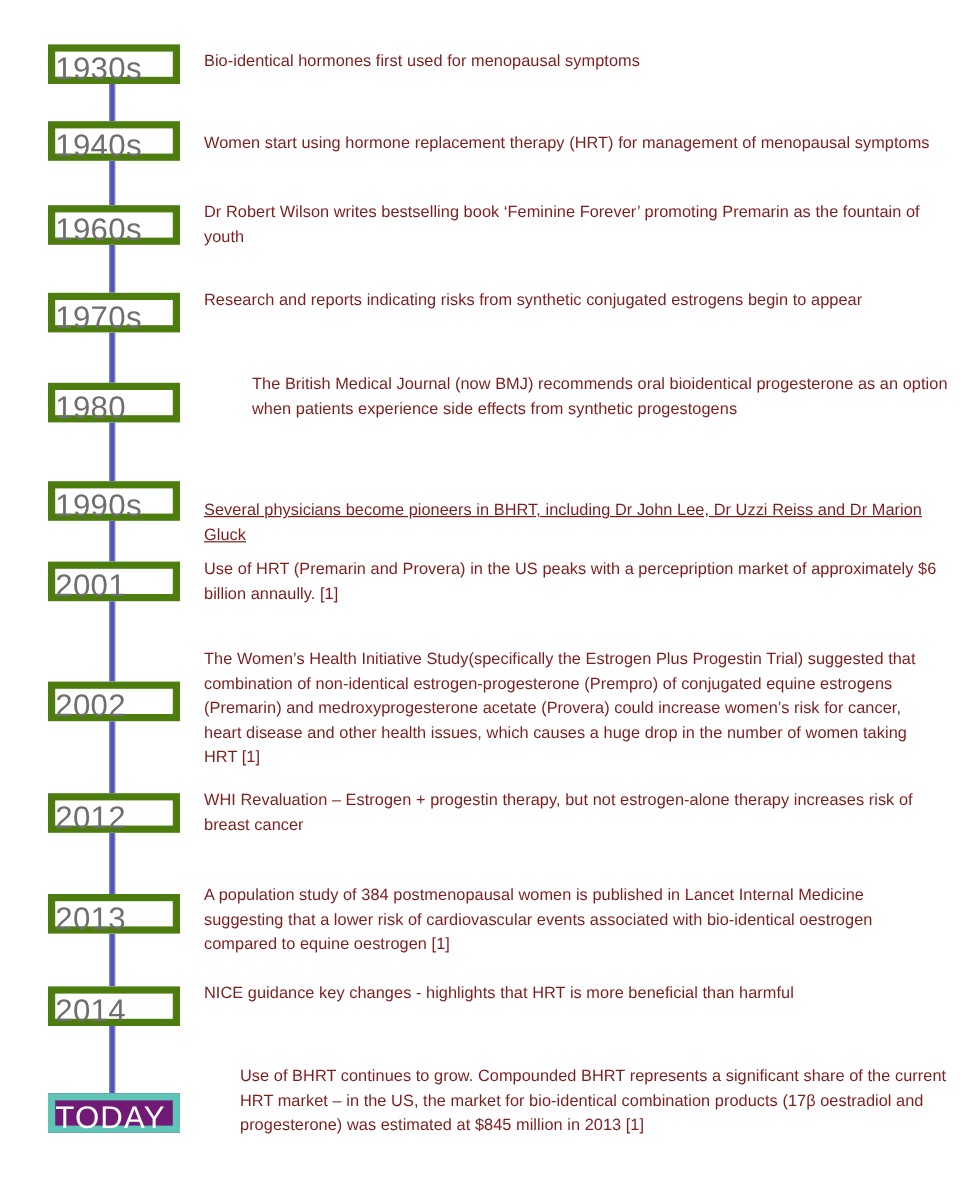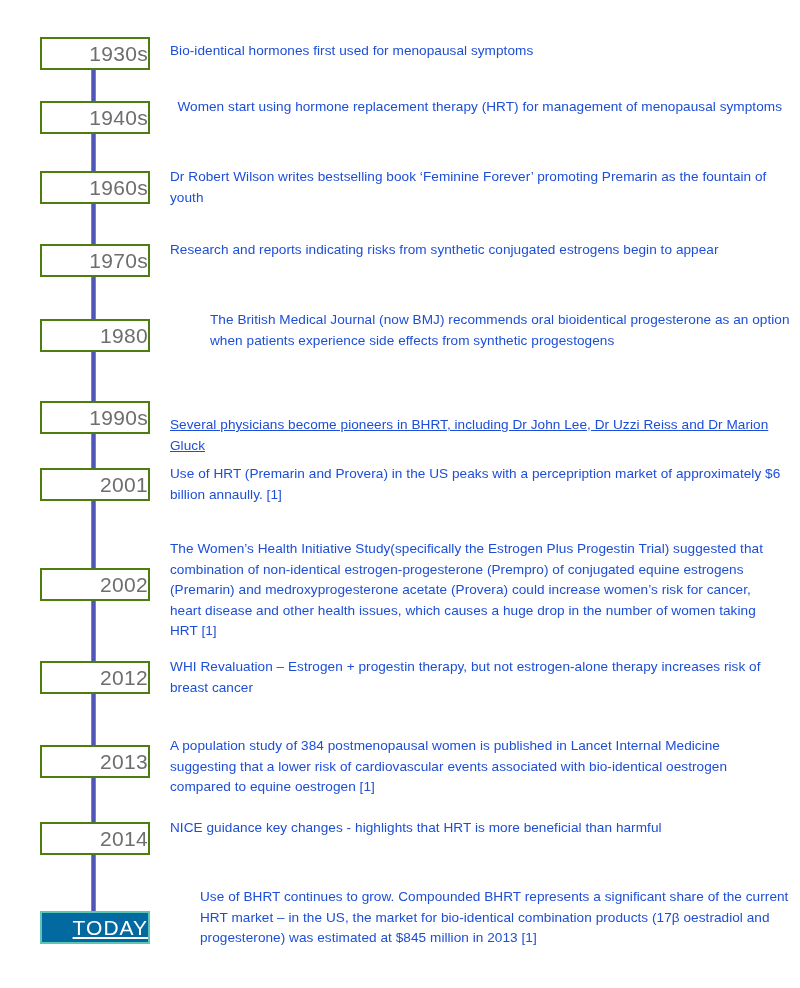--- a/index.html
+++ b/index.html
@@ -39,43 +39,42 @@
     width: 800px;
     z-index: 2;
   }
 
   .year-box {
     position: absolute;
     left: 40px;
     width: 110px;
     height: 33px;
     box-sizing: border-box;
-    border: 2px solid #4d7c0f;
+    border: 6px solid #4d7c0f;
     background: #ffffff;
     color: #6e6e6e;
-    font-size: 21px;
+    font-size: 26px;
     line-height: 29px;
-    text-align: right;
+    text-align: left;
     letter-spacing: 0.3px;
     z-index: 3;
   }
 
   .year-box.today {
-    background: #0369a1;
+    background: #701a75;
     border-color: #5ec5b6;
     color: #ffffff;
     letter-spacing: 1px;
-    text-decoration: underline;
   }
 
   .desc {
     position: absolute;
     left: 170px;
     width: 612px;
-    color: #1d4ed8;
+    color: #7f1d1d;
     font-size: 13.6px;
     line-height: 20.5px;
     letter-spacing: 0.05px;
   }
 </style>
 </head>
 <body>
 
 <div id="timeline">
     <div class="spine" style="top: 70px; height: 31px;"></div>
@@ -88,21 +87,21 @@
     <div class="spine" style="top: 601px; height: 60px;"></div>
     <div class="spine" style="top: 694px; height: 51px;"></div>
     <div class="spine" style="top: 778px; height: 44px;"></div>
     <div class="spine" style="top: 855px; height: 56px;"></div>
     <div class="row">
       <div class="year-box" style="top: 37px;">1930s</div>
       <div class="desc" style="top: 41px;">Bio-identical hormones first used for menopausal symptoms</div>
     </div>
     <div class="row">
       <div class="year-box" style="top: 101px;">1940s</div>
-      <div class="desc" style="top: 97px; text-align: right;">Women start using hormone replacement therapy (HRT) for management of menopausal symptoms</div>
+      <div class="desc" style="top: 109px;">Women start using hormone replacement therapy (HRT) for management of menopausal symptoms</div>
     </div>
     <div class="row">
       <div class="year-box" style="top: 171px;">1960s</div>
       <div class="desc" style="top: 167px;">Dr Robert Wilson writes bestselling book ‘Feminine Forever’ promoting Premarin as the fountain of youth</div>
     </div>
     <div class="row">
       <div class="year-box" style="top: 244px;">1970s</div>
       <div class="desc" style="top: 240px;">Research and reports indicating risks from synthetic conjugated estrogens begin to appear</div>
     </div>
     <div class="row">

